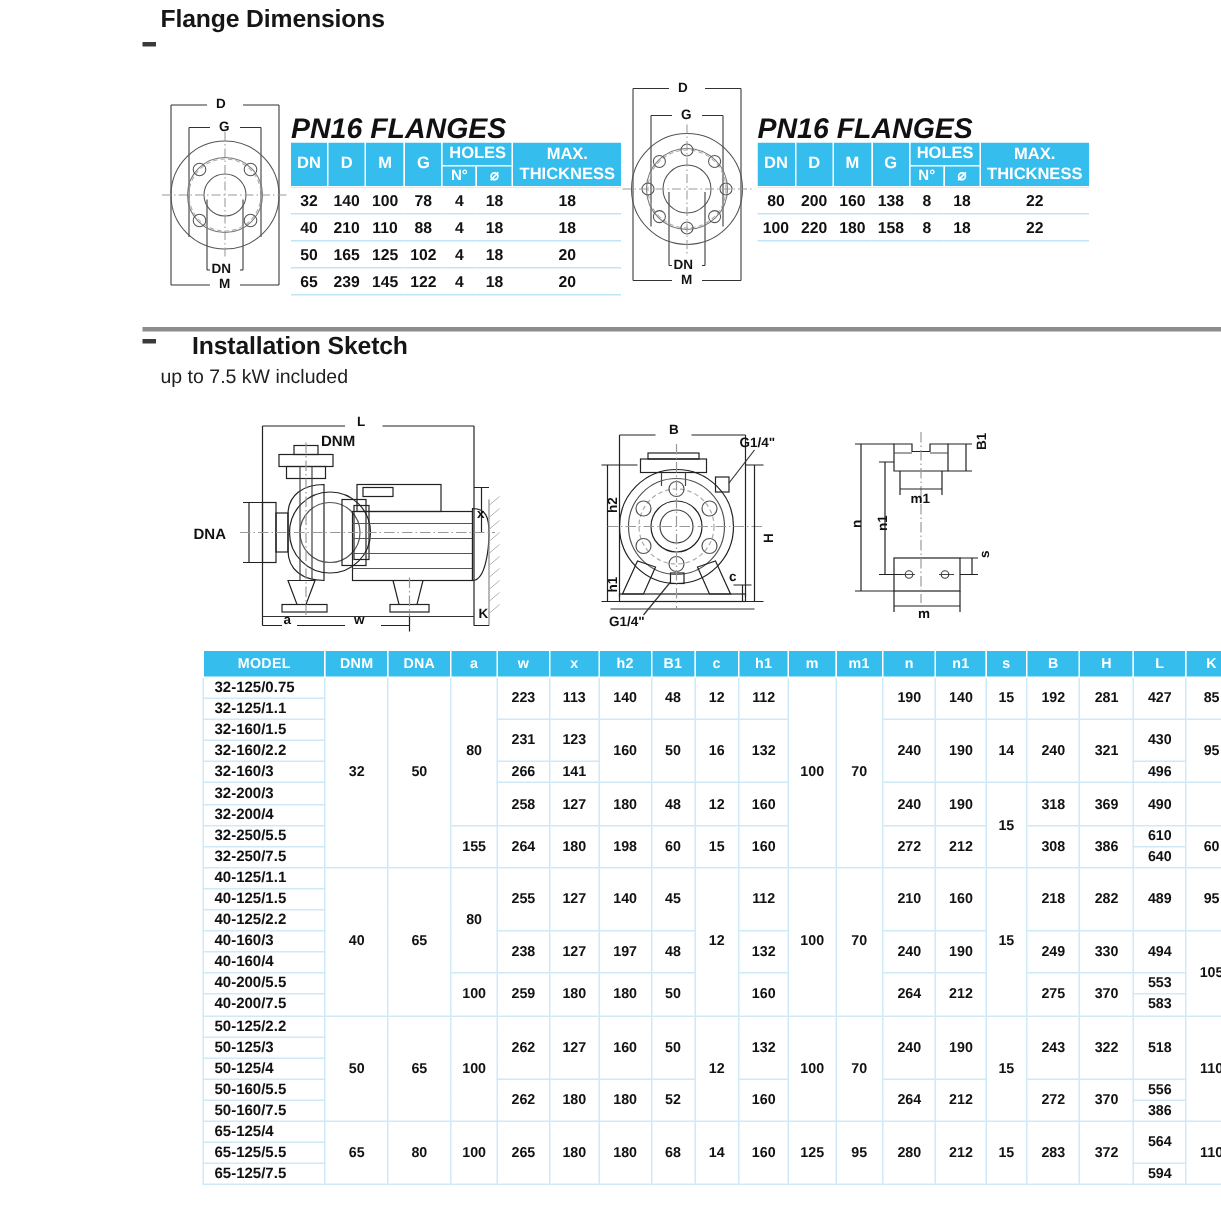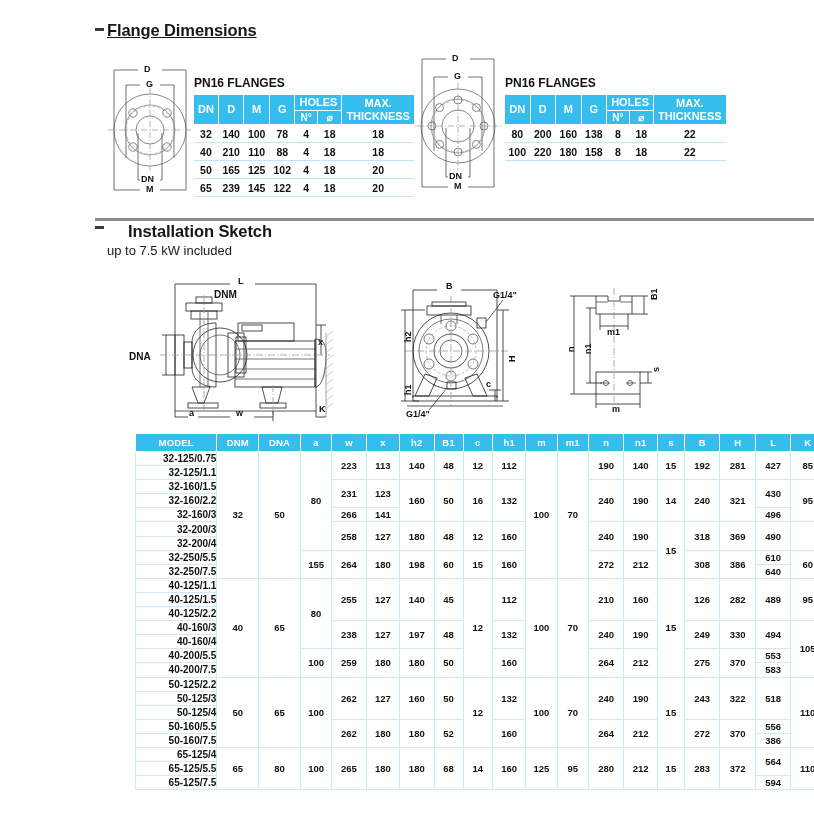--- a/index.html
+++ b/index.html
@@ -21,21 +21,21 @@
   .sec-rule-long {
     position:absolute; left:95px; height:3px; background:#8c8c8c;
   }
   .sec-title {
     font-size: 16.5px; font-weight: bold; letter-spacing: -0.1px;
     color: #161616;
   }
   .sec-sub { font-size: 13px; color: #202020; }
 
   
-  .pn-title { font-size: 12px; font-weight: bold; color:#111; }
+  .pn-title { font-size: 19px; font-weight: bold; color:#111;font-style:italic; }
 
   table.ftable { border-collapse: collapse; font-size: 10.5px; }
   table.ftable th {
     background: #35bdee; color:#ffffff; font-weight:bold;
     font-size: 11px; padding: 1px 4px; text-align:center;
     border: 1px solid #ffffff; line-height: 1.15;
   }
   table.ftable th.sub { font-size: 10px; }
   table.ftable td {
     text-align:center; padding: 2.5px 4px; font-size:10.5px;
@@ -57,38 +57,38 @@
     border:1px solid #ffffff; padding:3px 0; text-align:center;
     letter-spacing:.2px;
   }
   table.mtable td {
     border:1px solid #cfe9f7;
     text-align:center; vertical-align:middle;
     height:14.1px; padding:0; color:#111; font-weight:bold;
     font-size:9.5px;
   }
   table.mtable td.model {
-    text-align:right; padding-left:7px; font-size:10px;
+    text-align:left; padding-left:7px; font-size:10px;
   }
   .grp-top { border-top: 1.6px solid #8fd3ef !important; }
 
   
   .dwg { position:absolute; }
   .lbl {
     position:absolute; font-size:9px; font-weight:bold; color:#111;
     font-family:"Liberation Sans", sans-serif; white-space:nowrap;
   }
   .lbl.vert { transform: rotate(-90deg); transform-origin: left top; }
   svg { display:block; }
 </style>
 </head>
 <body>
 
 <div class="sec-rule" style="top:28px;"></div>
-<div class="section sec-title" style="left:107px; top:21px;text-decoration:underline;">Flange Dimensions</div>
+<div class="section sec-title" style="left:107px; top:4px;">Flange Dimensions</div>
 
 <div class="dwg" style="left:100px; top:58px;">
   <svg width="100" height="148" viewBox="0 0 100 148">
     <g stroke="#333" fill="none" stroke-width="0.7">
 
       <line x1="14" y1="12" x2="38" y2="12"></line>
       <line x1="62" y1="12" x2="86" y2="12"></line>
       <line x1="14" y1="12" x2="14" y2="132"></line>
       <line x1="86" y1="12" x2="86" y2="132"></line>
 
@@ -613,21 +613,21 @@
         <td rowspan="3" class="grp-top">127</td>
         <td rowspan="3" class="grp-top">140</td>
         <td rowspan="3" class="grp-top">45</td>
         <td rowspan="7" class="grp-top">12</td>
         <td rowspan="3" class="grp-top">112</td>
         <td rowspan="7" class="grp-top">100</td>
         <td rowspan="7" class="grp-top">70</td>
         <td rowspan="3" class="grp-top">210</td>
         <td rowspan="3" class="grp-top">160</td>
         <td rowspan="7" class="grp-top">15</td>
-        <td rowspan="3" class="grp-top">126</td>
+        <td rowspan="3" class="grp-top">218</td>
         <td rowspan="3" class="grp-top">282</td>
         <td rowspan="3" class="grp-top">489</td>
         <td rowspan="3" class="grp-top">95</td>
       </tr>
       <tr>
         <td class="model">40-125/1.5</td>
       </tr>
       <tr>
         <td class="model">40-125/2.2</td>
       </tr>

